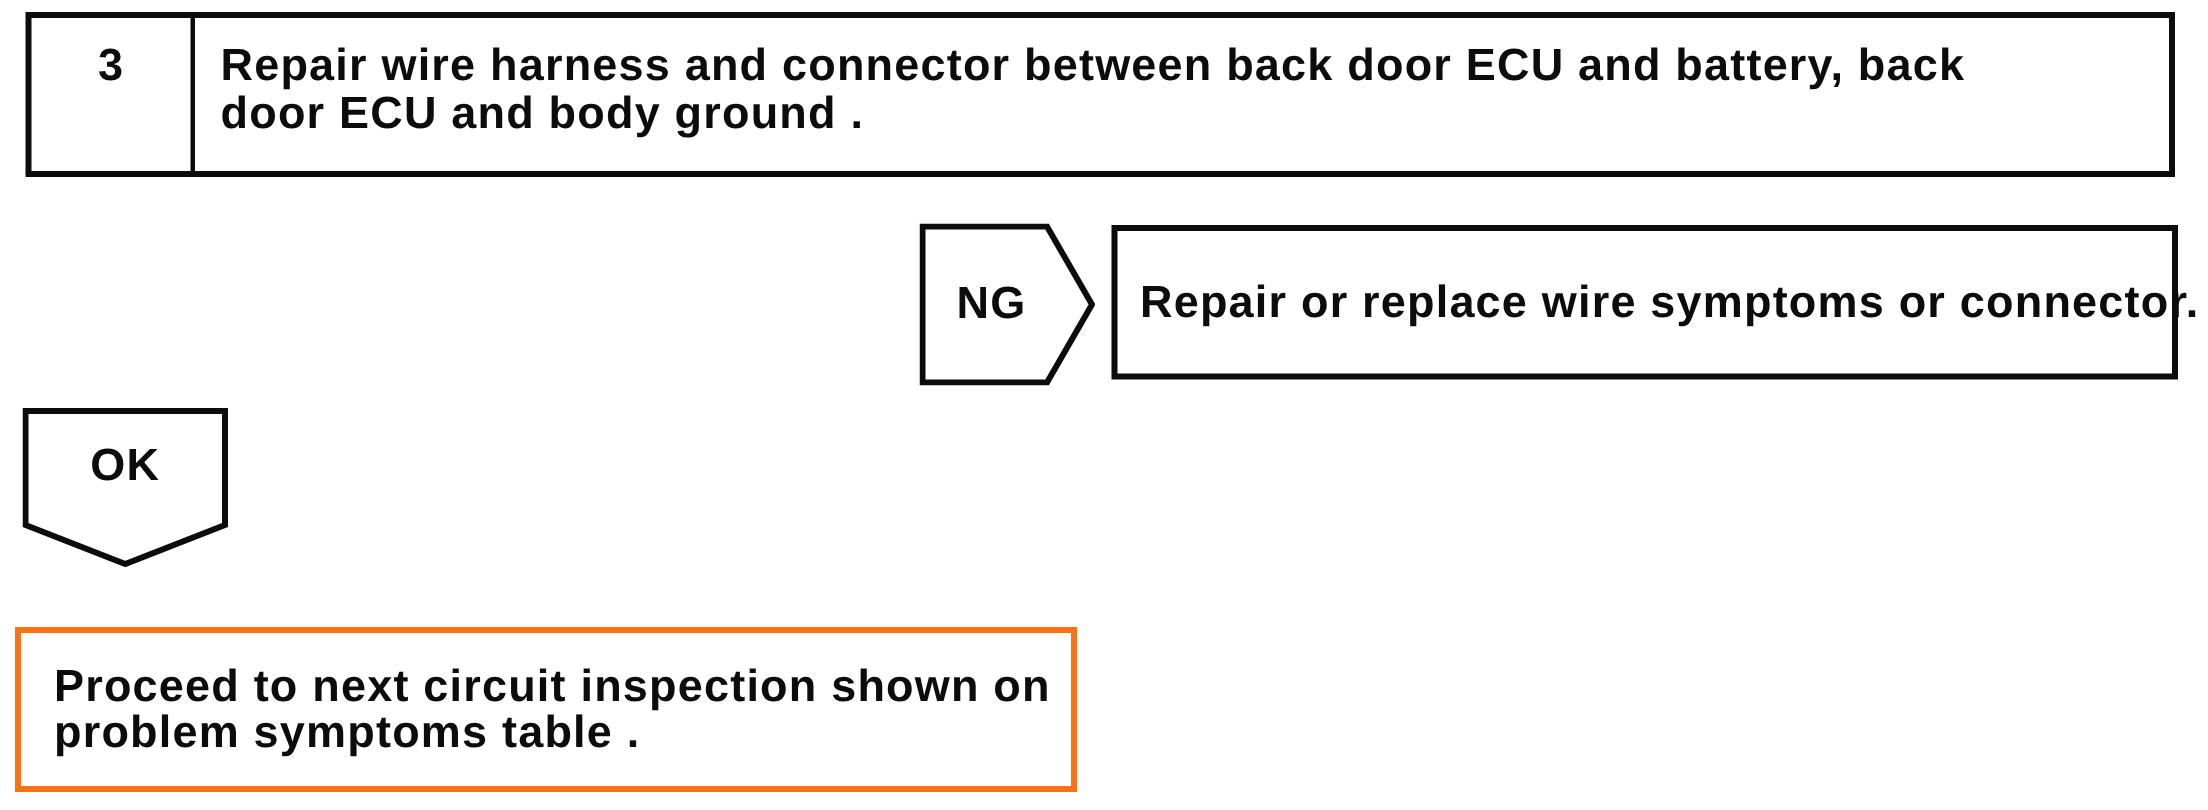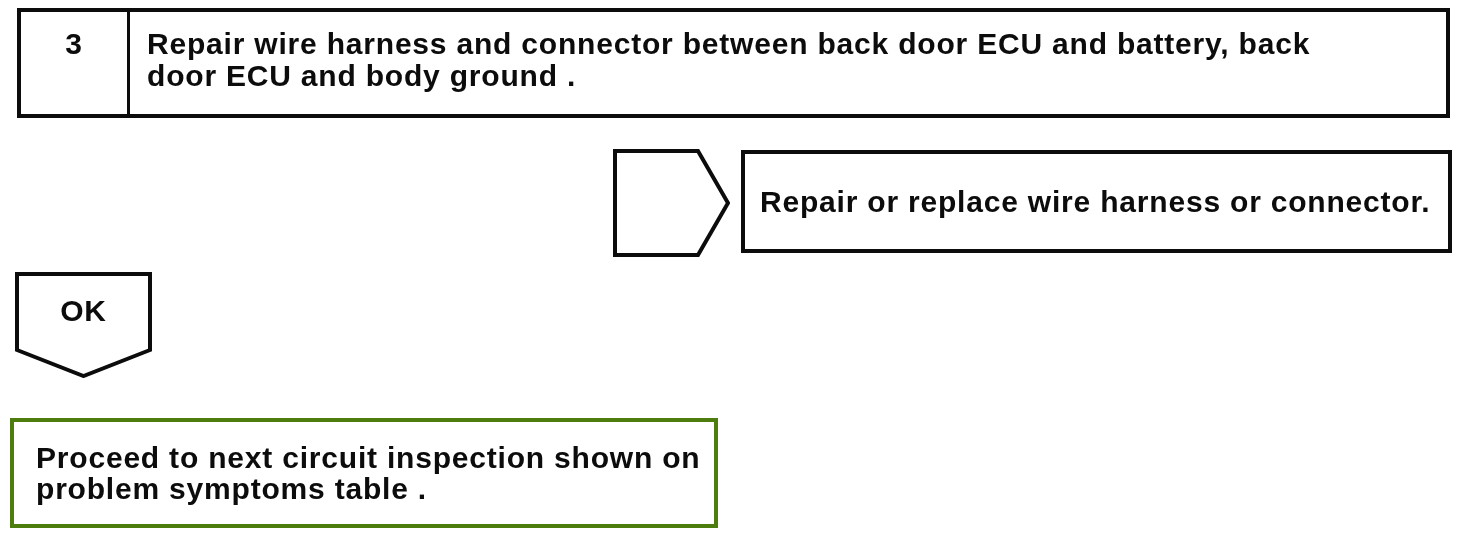--- a/index.html
+++ b/index.html
@@ -82,21 +82,21 @@
     width: 137px; height: 78px;
     display: flex; align-items: center; justify-content: center;
     font-size: 30px;
   }
 
   
   .result-box {
     position: absolute;
     left: 10px; top: 418px;
     width: 708px; height: 110px;
-    border: 4px solid #4d7c0f;
+    border: 4px solid #f97316;
     background: #ffffff;
     display: flex; flex-direction: column; justify-content: center;
     padding-left: 22px;
   }
   .result-text {
     width: 672px;
     font-size: 30px;
     line-height: 31px;
   }
 </style>
@@ -107,24 +107,25 @@
 
   <div class="step-box">
     <div class="step-number">3</div>
     <div class="step-text">Repair wire harness and connector between back door ECU and battery, back door ECU and body ground .</div>
   </div>
 
   <div class="ng-shape">
     <svg width="117" height="108" viewBox="0 0 117 108">
       <polygon points="2,2 85,2 115,54 85,106 2,106" fill="#ffffff" stroke="#0c0c0c" stroke-width="4" stroke-linejoin="miter"></polygon>
     </svg>
+    <span class="ng-label">NG</span>
   </div>
 
   <div class="repair-box">
-    <span>Repair or replace wire harness or connector.</span>
+    <span>Repair or replace wire symptoms or connector.</span>
   </div>
 
   <div class="ok-shape">
     <svg width="137" height="106" viewBox="0 0 137 106">
       <polygon points="2,2 135,2 135,78 68.5,104 2,78" fill="#ffffff" stroke="#0c0c0c" stroke-width="4" stroke-linejoin="miter"></polygon>
     </svg>
     <span class="ok-label">OK</span>
   </div>
 
   <div class="result-box">

